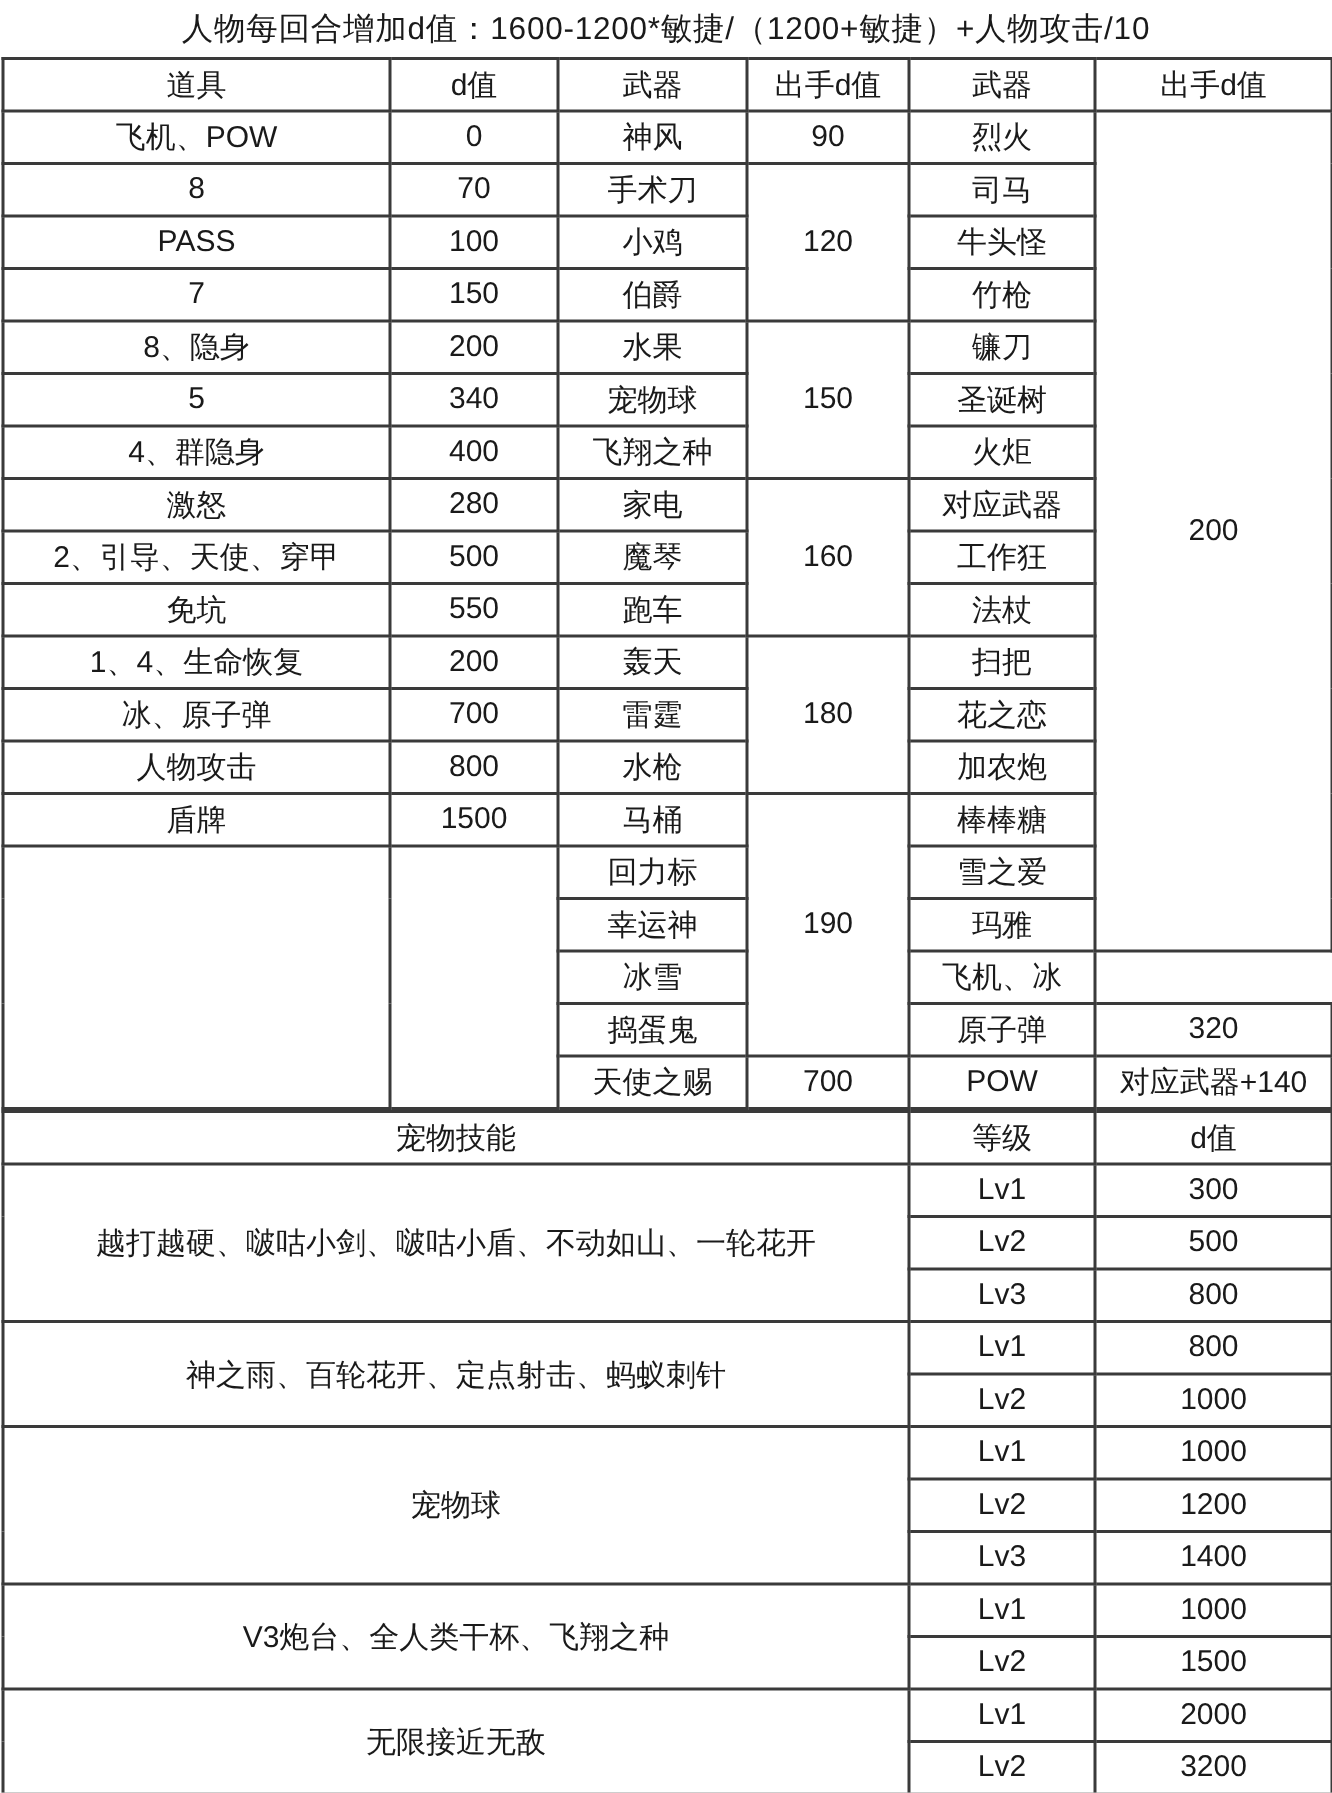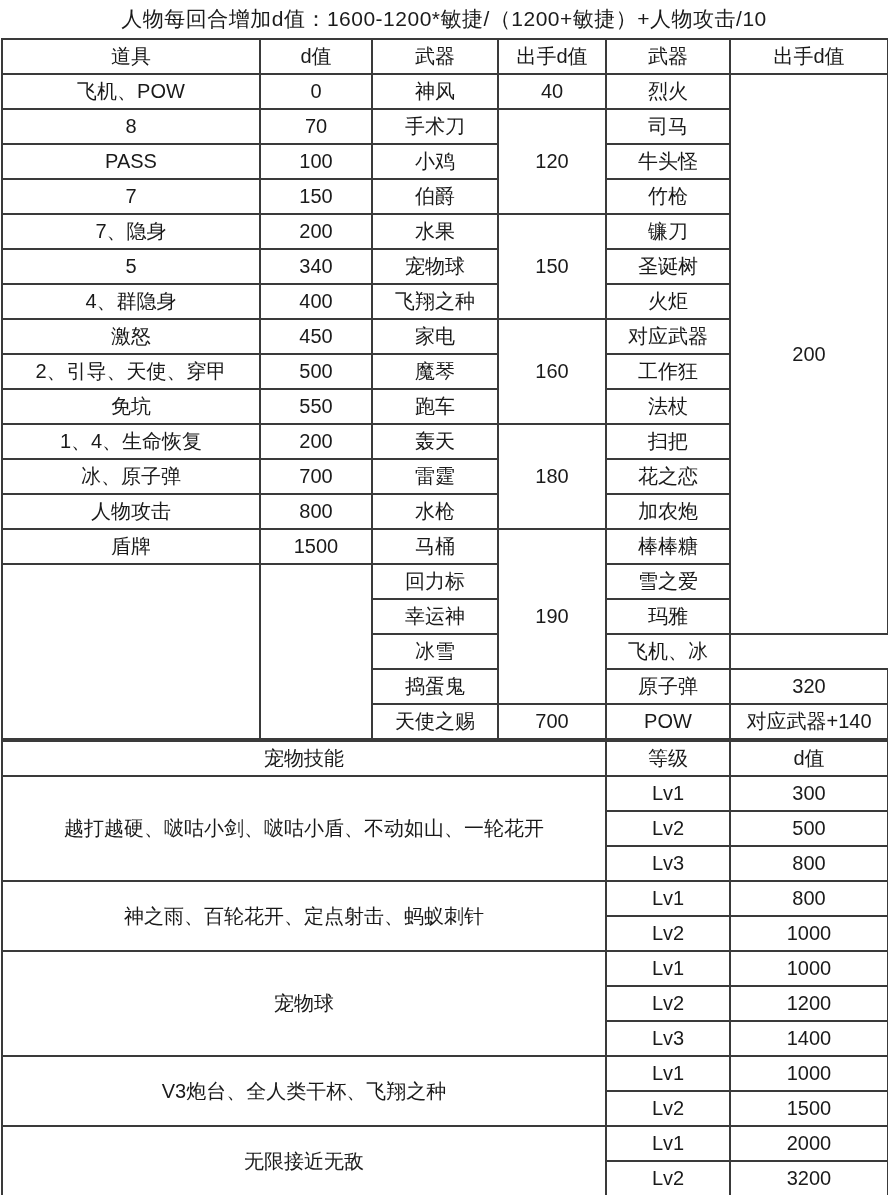--- a/index.html
+++ b/index.html
@@ -86,21 +86,21 @@
           <td class="hdr">d值</td>
           <td class="hdr">武器</td>
           <td class="hdr">出手d值</td>
           <td class="hdr">武器</td>
           <td class="hdr">出手d值</td>
         </tr>
         <tr>
           <td>飞机、POW</td>
           <td>0</td>
           <td>神风</td>
-          <td rowspan="1">40</td>
+          <td rowspan="1">90</td>
           <td>烈火</td>
           <td rowspan="16" class="small">200</td>
         </tr>
         <tr>
           <td>8</td>
           <td>70</td>
           <td>手术刀</td>
           <td rowspan="3">120</td>
           <td>司马</td>
         </tr>
@@ -110,41 +110,41 @@
           <td>小鸡</td>
           <td>牛头怪</td>
         </tr>
         <tr>
           <td>7</td>
           <td>150</td>
           <td>伯爵</td>
           <td>竹枪</td>
         </tr>
         <tr>
-          <td>7、隐身</td>
+          <td>8、隐身</td>
           <td>200</td>
           <td>水果</td>
           <td rowspan="3">150</td>
           <td>镰刀</td>
         </tr>
         <tr>
           <td>5</td>
           <td>340</td>
           <td>宠物球</td>
           <td>圣诞树</td>
         </tr>
         <tr>
           <td>4、群隐身</td>
           <td>400</td>
           <td>飞翔之种</td>
           <td>火炬</td>
         </tr>
         <tr>
           <td>激怒</td>
-          <td>450</td>
+          <td>280</td>
           <td>家电</td>
           <td rowspan="3">160</td>
           <td>对应武器</td>
         </tr>
         <tr>
           <td>2、引导、天使、穿甲</td>
           <td>500</td>
           <td>魔琴</td>
           <td>工作狂</td>
         </tr>

